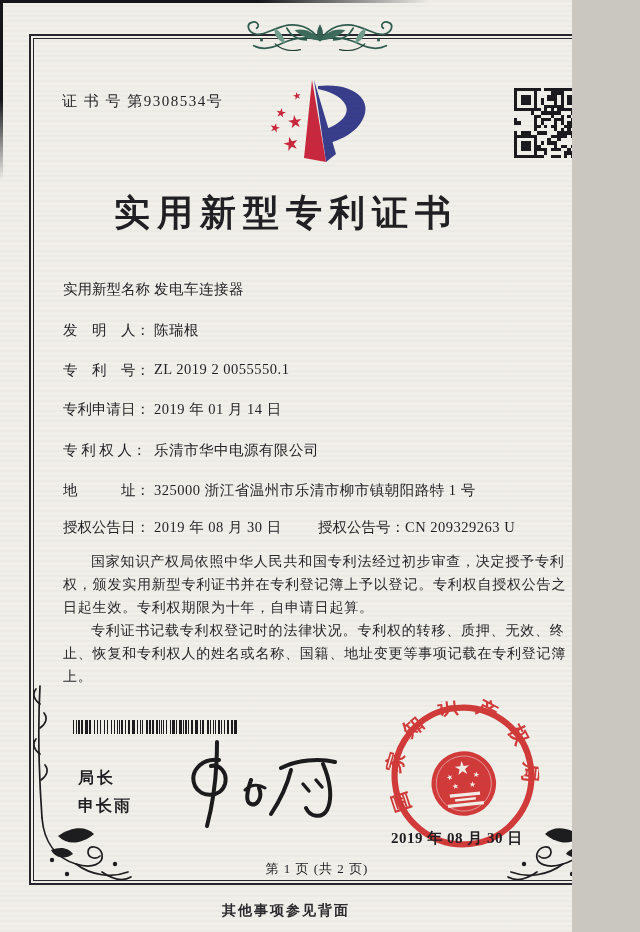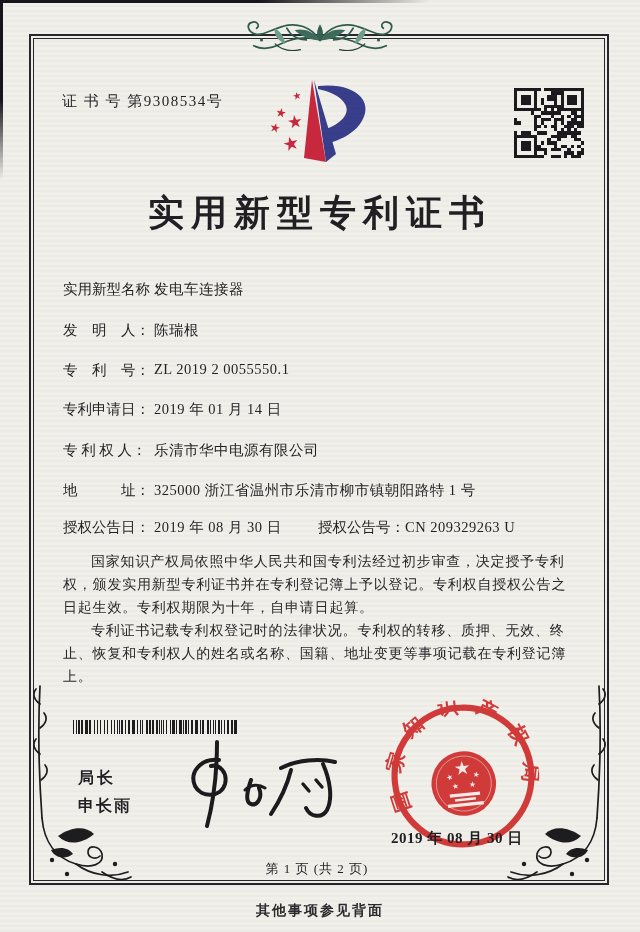--- a/index.html
+++ b/index.html
@@ -1,17 +1,17 @@
 <!DOCTYPE html>
 <html style="--seal-red: #cf2b2b;"><head>
 <meta charset="utf-8">
 <style>
   html,body{margin:0;padding:0;background:#c9c7c0;}
   .stage{
-    position:relative; width:640px; height:932px; overflow:hidden;
+    position:relative; width:572px; height:932px; overflow:hidden;
     background:#f1efe9;
     font-family:"Liberation Serif","DejaVu Serif",serif;
     color:#1f1f23;
   }
   .stage::after{ 
     content:""; position:absolute; inset:0; pointer-events:none;
     background:repeating-linear-gradient(0deg, rgba(110,105,95,.035) 0 2px, rgba(255,255,255,0) 2px 5px);
   }
   .edge-top{position:absolute;left:0;top:0;width:430px;height:3px;
     background:linear-gradient(90deg,#15151a 60%,rgba(21,21,26,0));z-index:5;}

